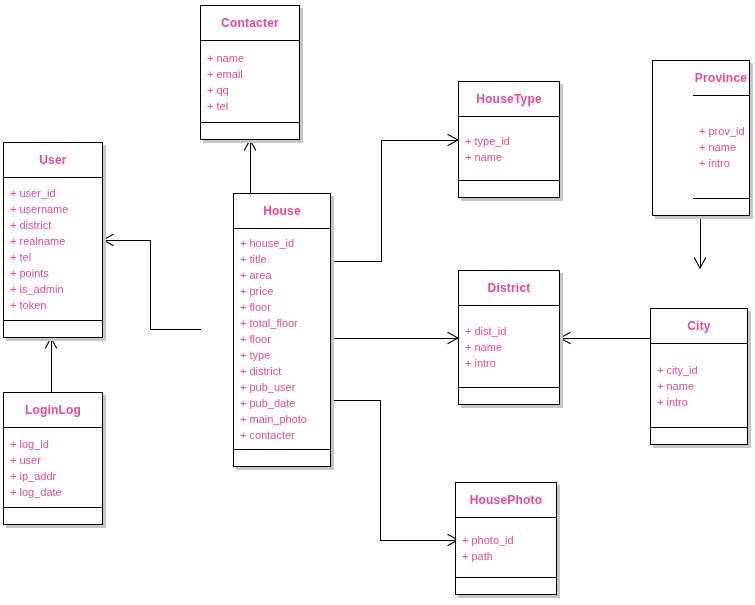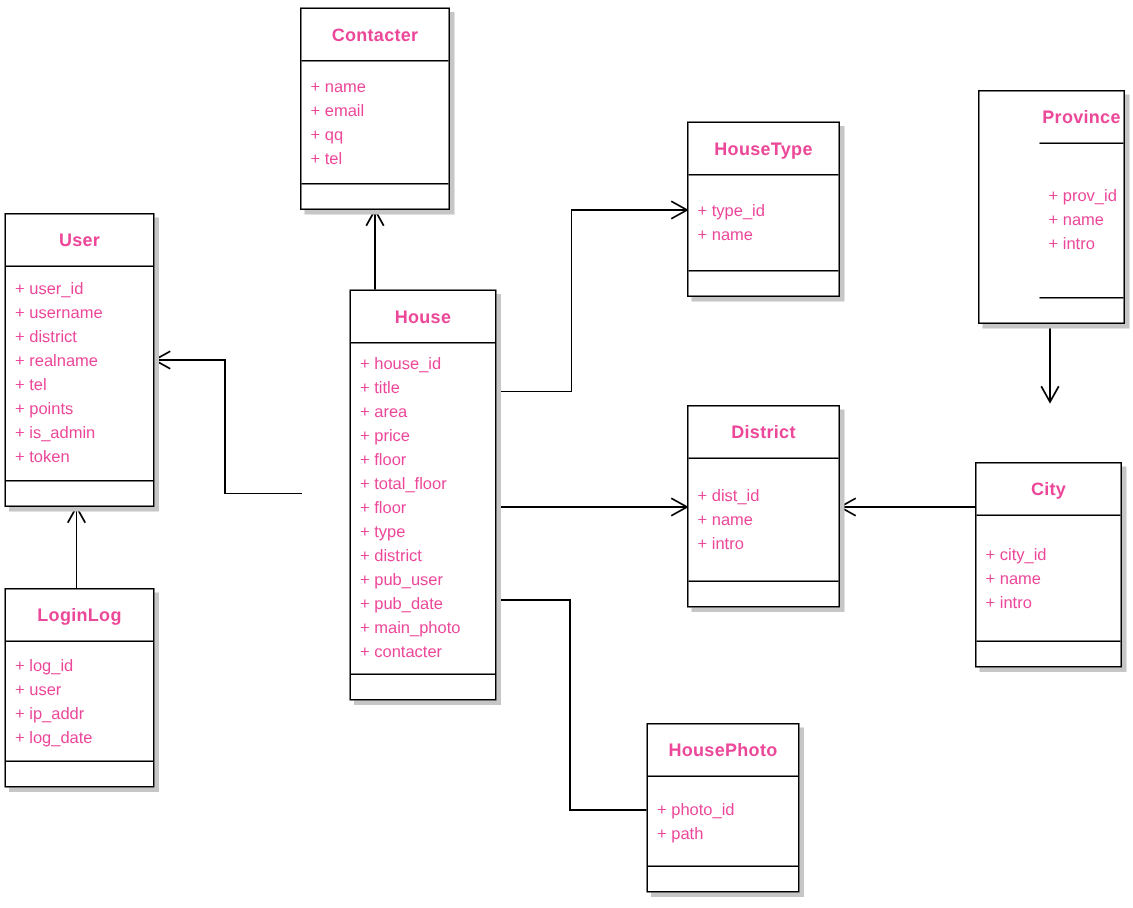--- a/index.html
+++ b/index.html
@@ -169,21 +169,21 @@
     <div class="entity" style="left: 3px; top: 392px; width: 100px; height: 133px;">
       <div class="entity-title">LoginLog</div>
       <div class="entity-attrs">
         <div class="attr">+ log_id</div>
         <div class="attr">+ user</div>
         <div class="attr">+ ip_addr</div>
         <div class="attr">+ log_date</div>
       </div>
       <div class="entity-footer"></div>
     </div>
-    <div class="entity" style="left: 431px; top: 482px; width: 102px; height: 113px;">
+    <div class="entity" style="left: 455px; top: 482px; width: 102px; height: 113px;">
       <div class="entity-title">HousePhoto</div>
       <div class="entity-attrs">
         <div class="attr">+ photo_id</div>
         <div class="attr">+ path</div>
       </div>
       <div class="entity-footer"></div>
     </div>
   </div>
 
 </body></html>

